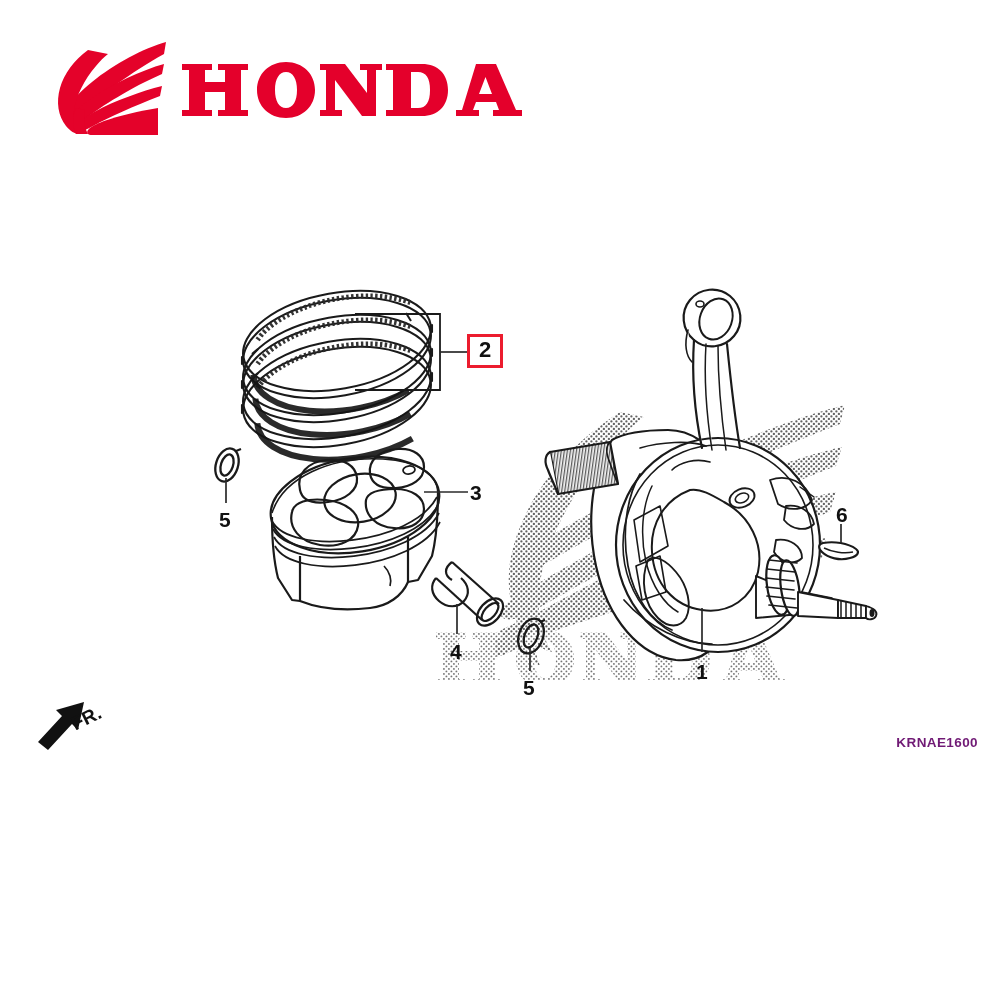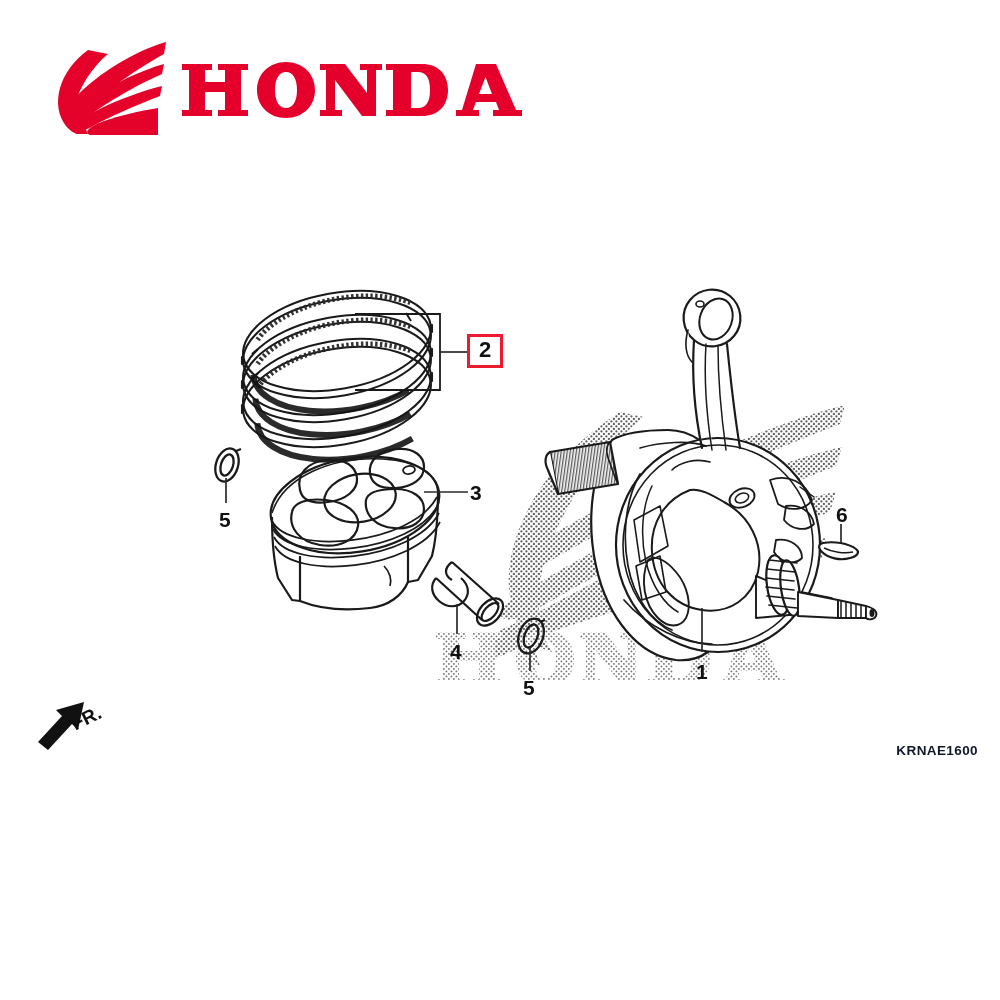--- a/index.html
+++ b/index.html
@@ -66,25 +66,25 @@
     border: 3px solid #ec1c2e;
     padding: 2px 9px 4px 9px;
     background: #ffffff;
     font-size: 22px;
   }
 
   
   #diagram-code {
     position: absolute;
     right: 22px;
-    bottom: 242px;
+    bottom: 250px;
     font-family: "Liberation Sans", sans-serif;
     font-size: 13.5px;
     font-weight: 700;
-    color: #0f172a;
+    color: #701a75;
     letter-spacing: 0.4px;
   }
 
   
   #fr-marker {
     position: absolute;
     left: 32px;
     top: 694px;
     width: 110px;
     height: 62px;

